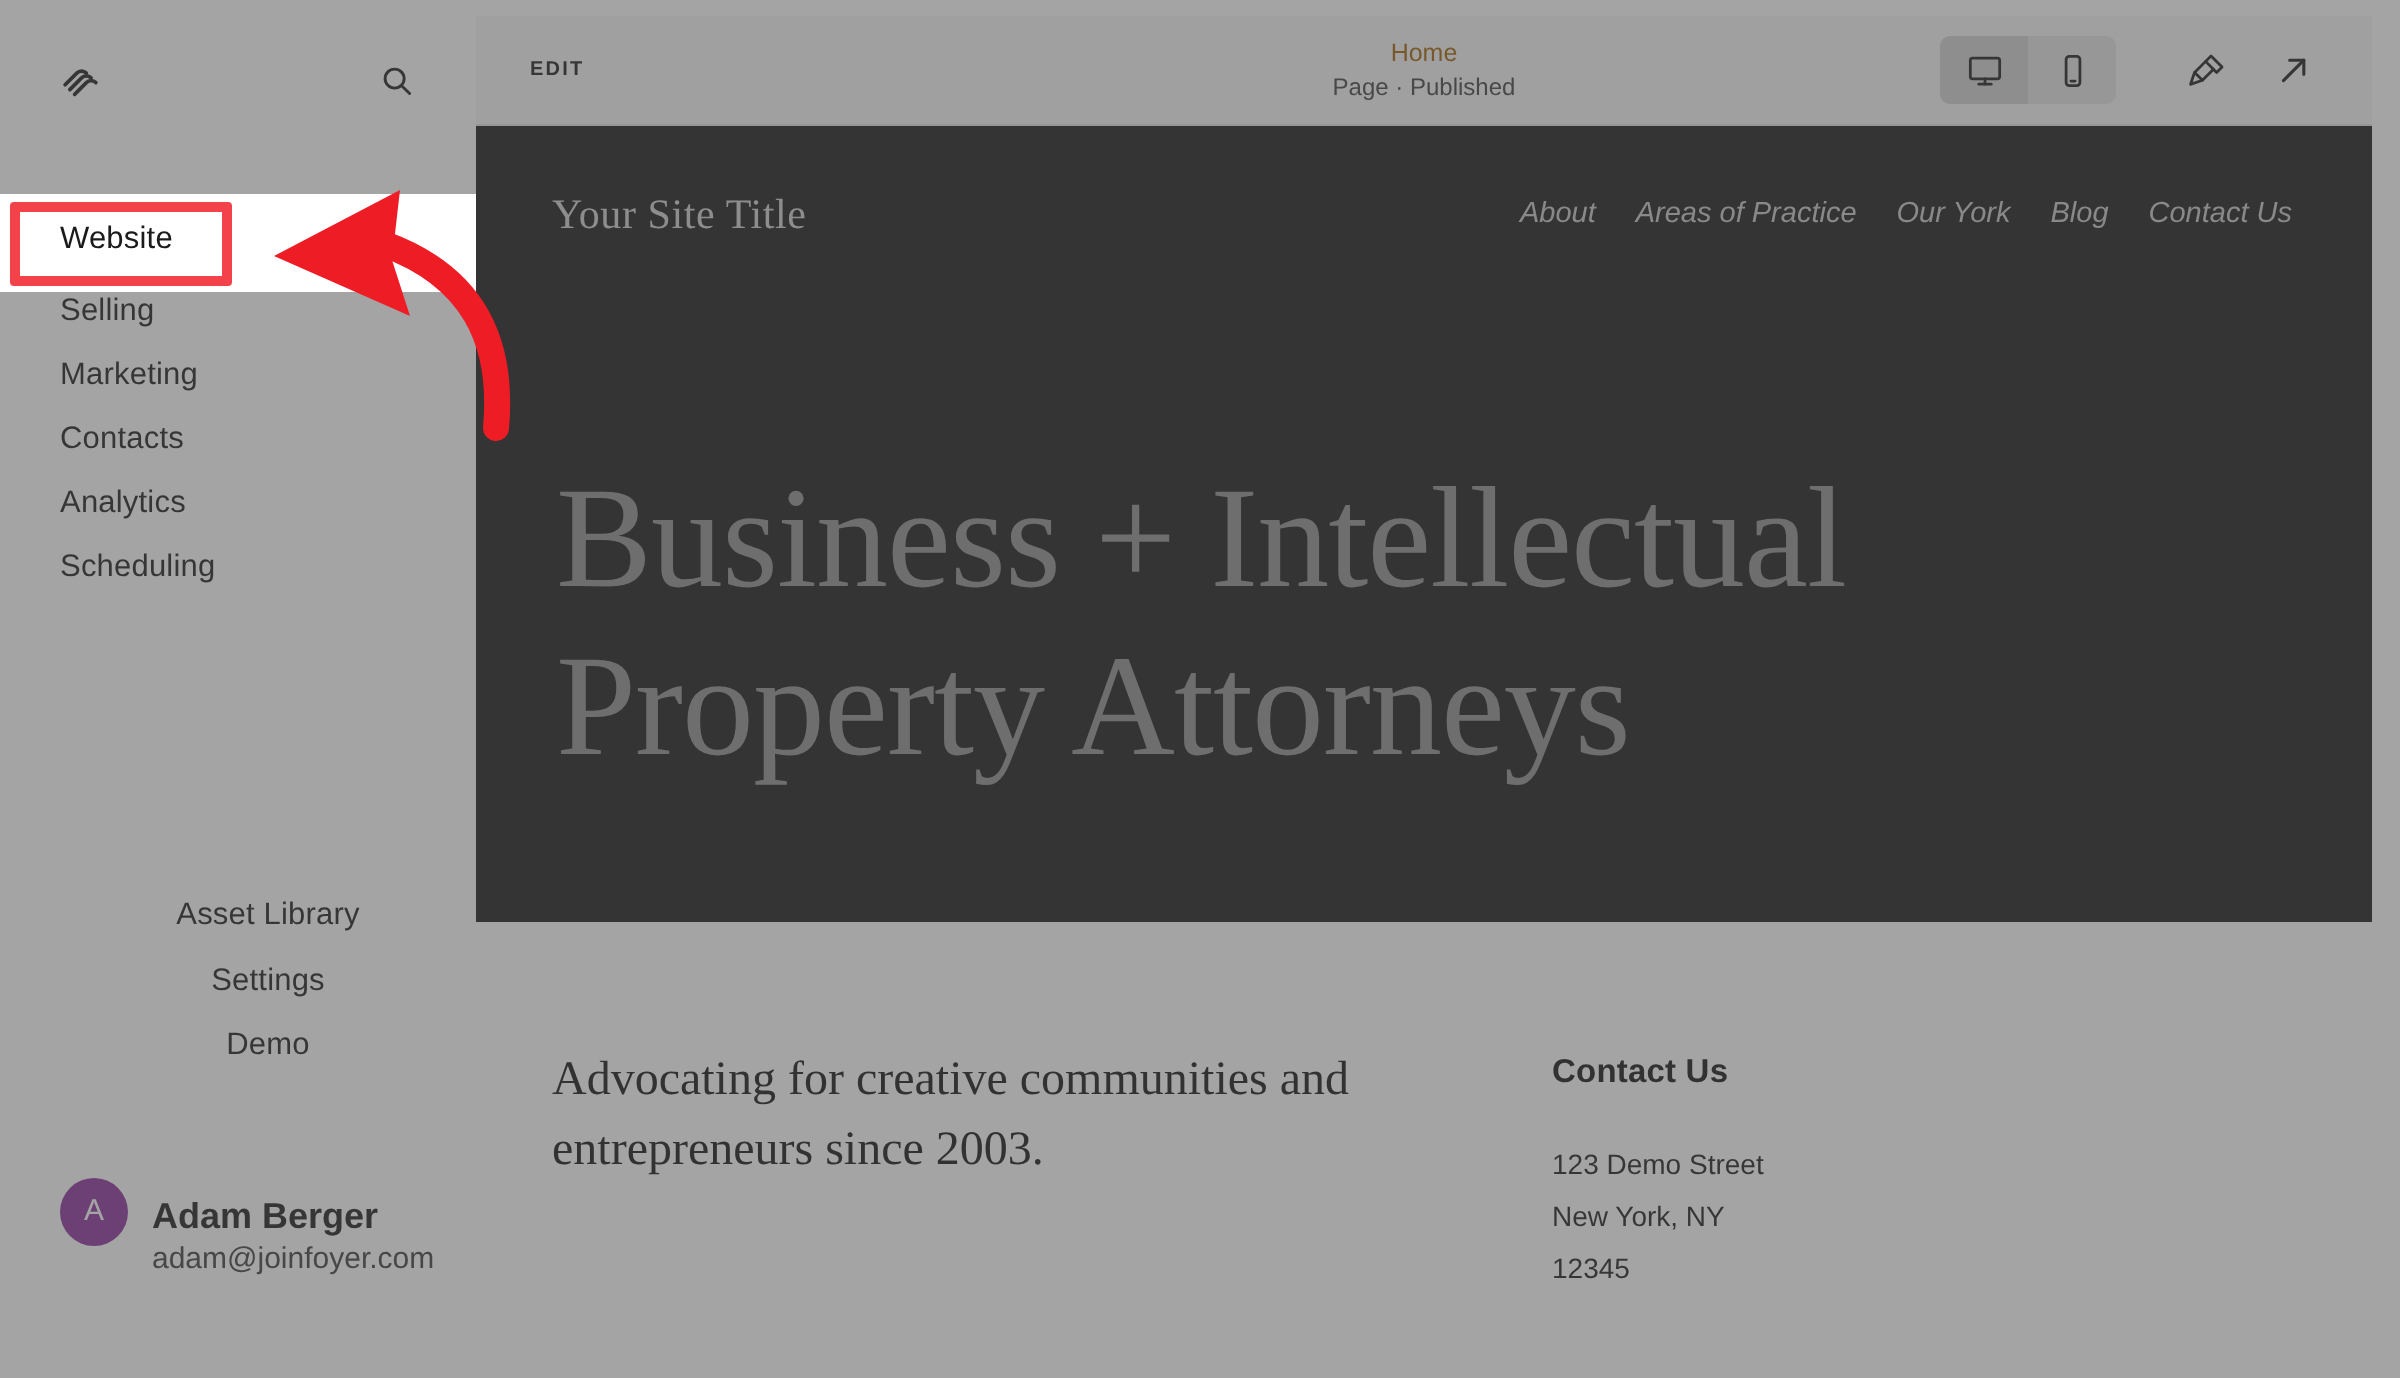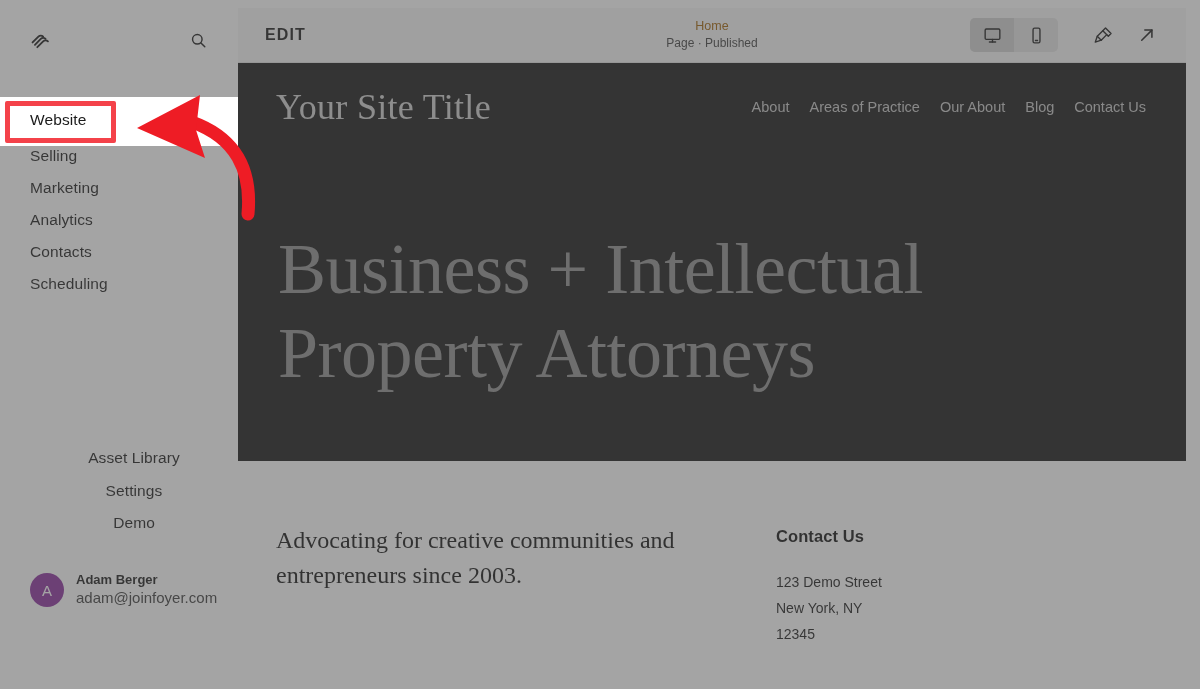--- a/index.html
+++ b/index.html
@@ -83,23 +83,24 @@
     width: 34px; height: 34px;
     border-radius: 50%;
     background: #8a2f9e;
     color: #ffffff;
     font-size: 15px;
     display: flex; align-items: center; justify-content: center;
     flex: 0 0 auto;
   }
   .acct-text { line-height: 1.25; }
   .acct-name {
-    font-size: 13px;
+    font-size: 18px;
     font-weight: bold;
     color: #1b1b1b;
+    margin-top: 25px;
   }
   .acct-email {
     font-size: 15px;
     color: #3d3d3d;
     margin-top: 1px;
   }
 
   
   .preview {
     position: absolute;
@@ -113,21 +114,21 @@
   .toolbar {
     position: relative;
     height: 55px;
     background: #f7f7f7;
     border-bottom: 1px solid #e2e2e2;
   }
   .edit-label {
     position: absolute;
     left: 27px; top: 50%;
     transform: translateY(-50%);
-    font-size: 16px;
+    font-size: 10px;
     font-weight: bold;
     letter-spacing: 1.1px;
     color: #1b1b1b;
   }
   .page-meta {
     position: absolute;
     left: 0; right: 0; top: 50%;
     transform: translateY(-50%);
     text-align: center;
     pointer-events: none;
@@ -184,30 +185,31 @@
   .site-header {
     position: absolute;
     left: 0; right: 0; top: 0;
     height: 88px;
     display: flex;
     align-items: center;
     padding: 0 40px 0 38px;
   }
   .site-title {
     font-family: "Liberation Serif", serif;
-    font-size: 36px;
+    font-size: 21px;
     color: #cfcfcf;
     letter-spacing: .3px;
     white-space: nowrap;
   }
   .site-nav {
     margin-left: auto;
     display: flex;
     gap: 20px;
     align-items: center;
+    font-style: italic;
   }
   .site-nav a {
     font-family: "Liberation Sans", sans-serif;
     font-size: 14.5px;
     color: #c6c6c6;
     text-decoration: none;
     white-space: nowrap;
   }
   .hero-headline {
     position: absolute;
@@ -317,22 +319,22 @@
           <circle cx="8.6" cy="8.6" r="5.6"></circle>
           <line x1="12.9" y1="12.9" x2="17.4" y2="17.4"></line>
         </svg>
       </div>
     </div>
 
     <div class="nav-list">
       <div class="nav-item"><span>Website</span></div>
       <div class="nav-item"><span>Selling</span></div>
       <div class="nav-item"><span>Marketing</span></div>
+      <div class="nav-item"><span>Contacts</span></div>
       <div class="nav-item"><span>Analytics</span></div>
-      <div class="nav-item"><span>Contacts</span></div>
       <div class="nav-item"><span>Scheduling</span></div>
     </div>
 
     <div class="nav-bottom">
       <div class="nav-item"><span>Asset Library</span></div>
       <div class="nav-item"><span>Settings</span></div>
       <div class="nav-item"><span>Demo</span></div>
     </div>
 
     <div class="account">
@@ -389,21 +391,21 @@
     </div>
 
     <div class="site">
 
       <div class="site-hero">
         <div class="site-header">
           <div class="site-title">Your Site Title</div>
           <div class="site-nav">
             <a href="#">About</a>
             <a href="#">Areas of Practice</a>
-            <a href="#">Our About</a>
+            <a href="#">Our York</a>
             <a href="#">Blog</a>
             <a href="#">Contact Us</a>
           </div>
         </div>
         <div class="hero-headline">Business + Intellectual Property Attorneys</div>
       </div>
 
       <div class="site-lower">
         <div class="lower-grid">
           <div class="lower-left">Advocating for creative communities and entrepreneurs since 2003.</div>

